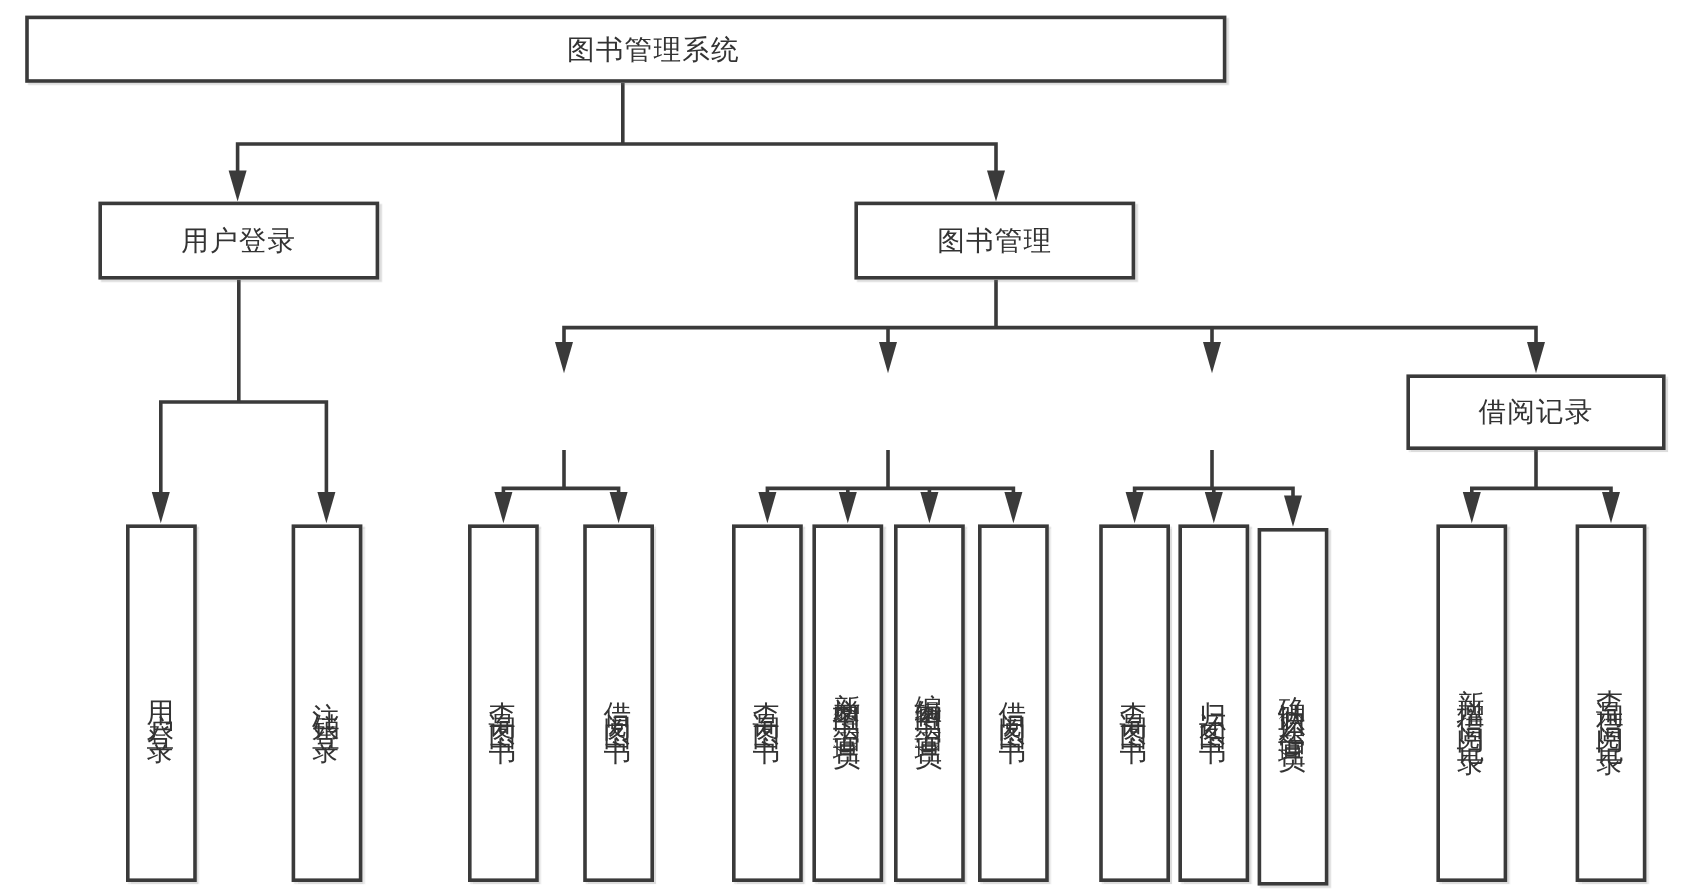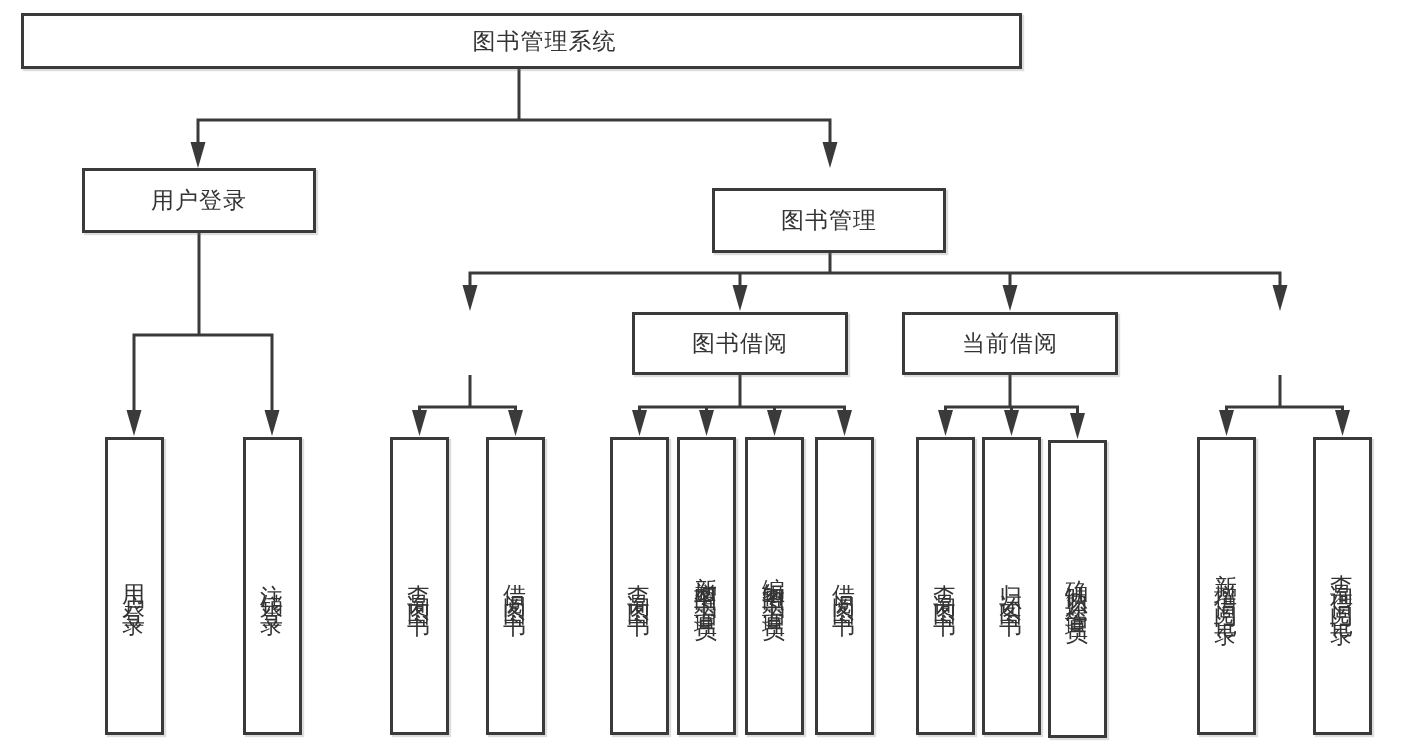--- a/index.html
+++ b/index.html
@@ -111,29 +111,26 @@
       </g>
   </svg>
 
   <div class="node hnode root">
     <span>图书管理系统</span>
   </div>
 
   <div class="node hnode lvl2" style="left:82px;">
     <span>用户登录</span>
   </div>
-  <div class="node hnode lvl2" style="left:712px;margin-top:20px;">
+  <div class="node hnode lvl2" style="left:712px;">
     <span>图书管理</span>
   </div>
 
-  <div class="node hnode lvl3" style="left:632px;">
-    <span>图书借阅</span>
-  </div>
-  <div class="node hnode lvl3" style="left:902px;">
-    <span>当前借阅</span>
+  <div class="node hnode lvl3" style="left:1172px;">
+    <span>借阅记录</span>
   </div>
 
   <div class="node leaf" style="left:105px;">
     <span class="vtext ls4">用户登录</span>
   </div>
   <div class="node leaf" style="left:243px;">
     <span class="vtext ls4">注销登录</span>
   </div>
 
   <div class="node leaf" style="left:390px;">

